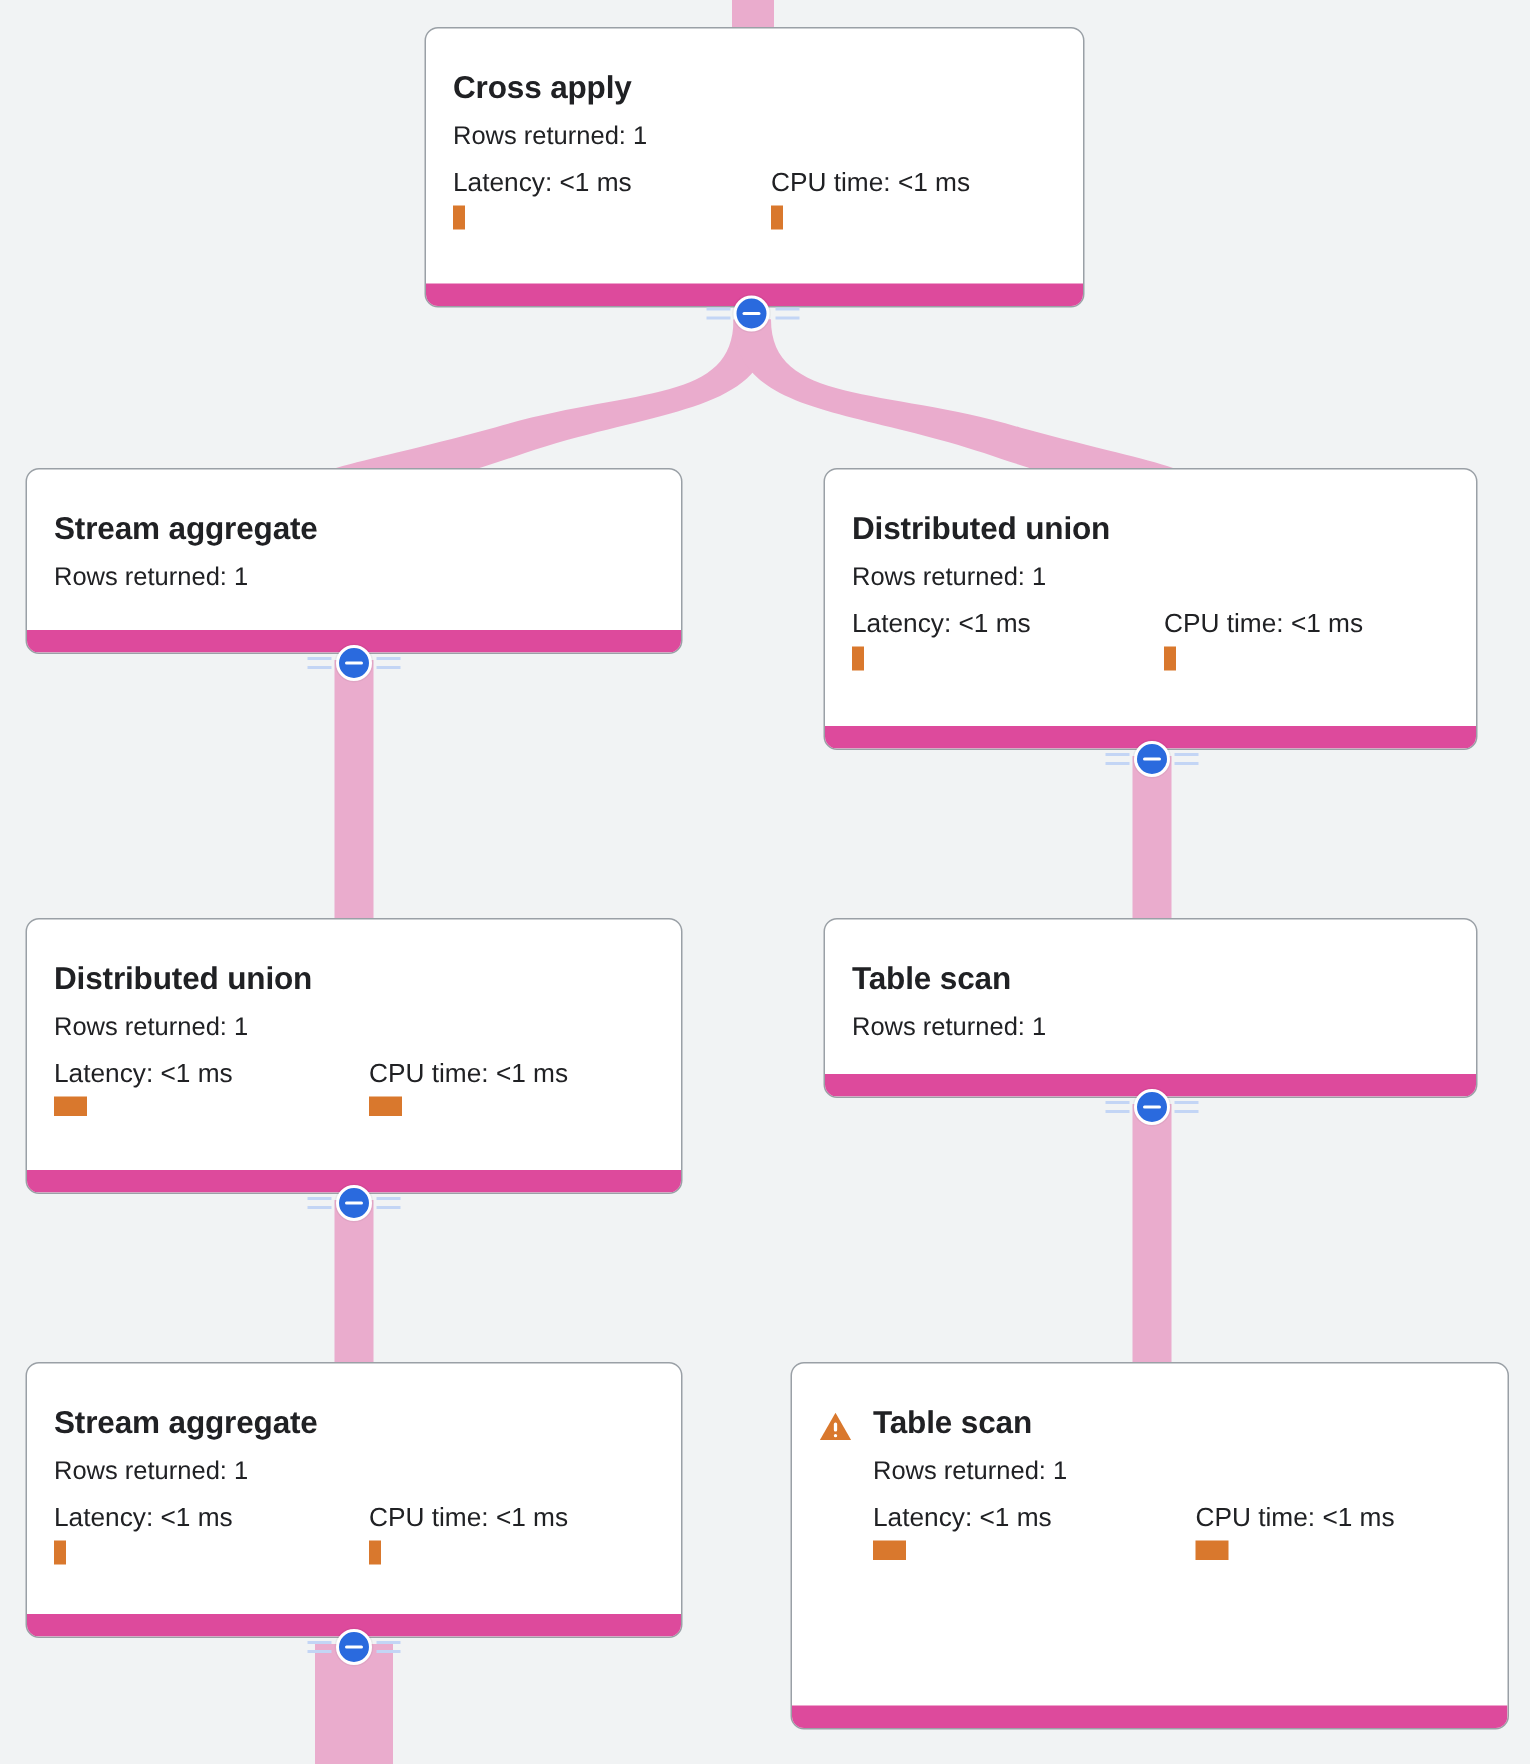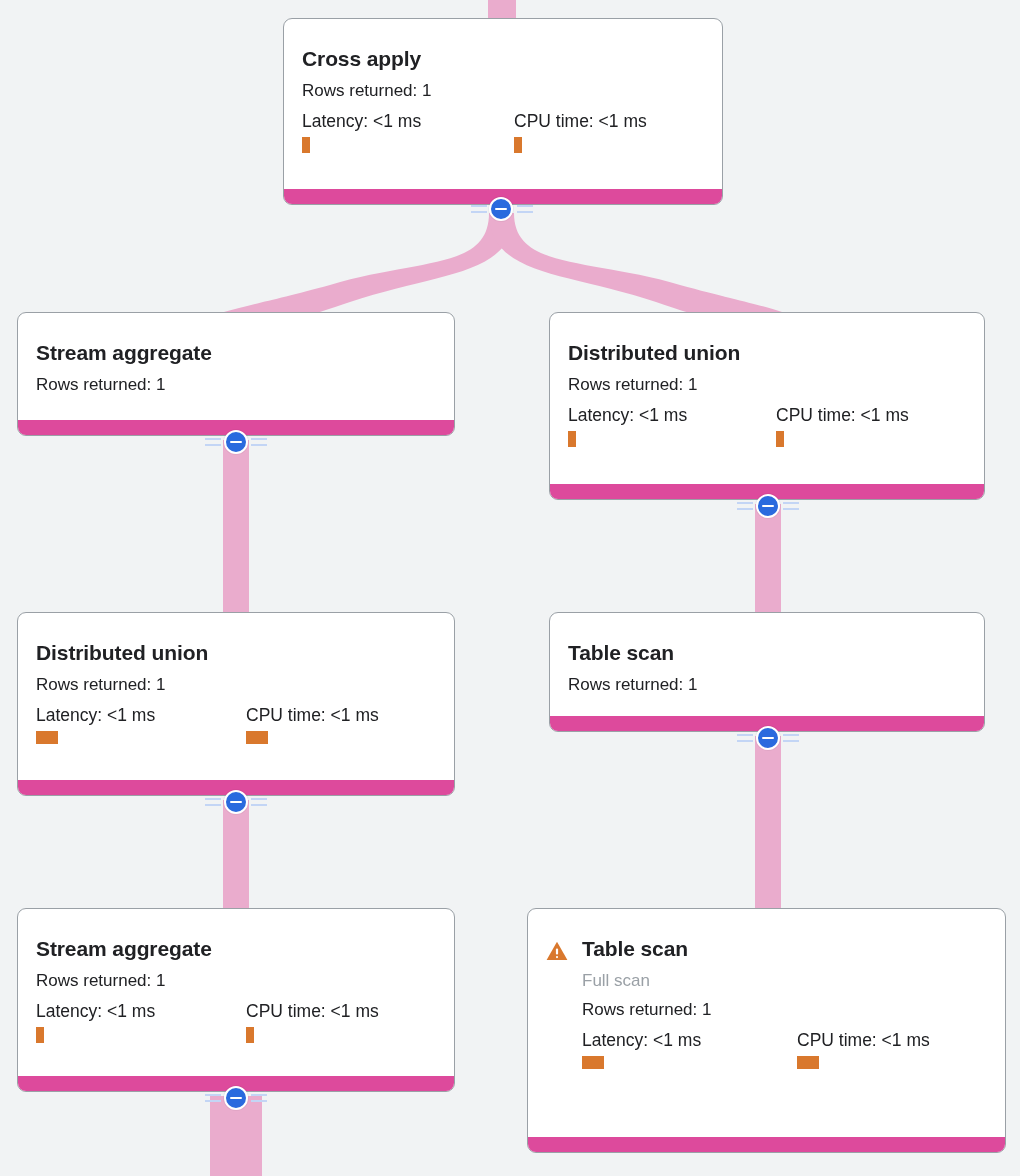--- a/index.html
+++ b/index.html
@@ -320,21 +320,20 @@
     <div class="node-body">
       <div class="warn-col">
         <svg class="warn-icon" width="22" height="20" viewBox="0 0 22 20">
           <path d="M11 0.8 L21.4 19 L0.6 19 Z" fill="#d9782d"></path>
           <rect x="9.9" y="7.4" width="2.2" height="6" rx="1" fill="#ffffff"></rect>
           <rect x="9.9" y="15" width="2.2" height="2.2" rx="1.1" fill="#ffffff"></rect>
         </svg>
       </div>
       <div class="node-content">
         <div class="node-title">Table scan</div>
-        <div class="node-sub muted">Full scan</div>
         <div class="node-sub">Rows returned: 1</div>
         <div class="metrics">
           <div class="metric">
             <div class="metric-label">Latency: &lt;1 ms</div>
             <div class="metric-bar wide"></div>
           </div>
           <div class="metric">
             <div class="metric-label">CPU time: &lt;1 ms</div>
             <div class="metric-bar wide"></div>
           </div>

